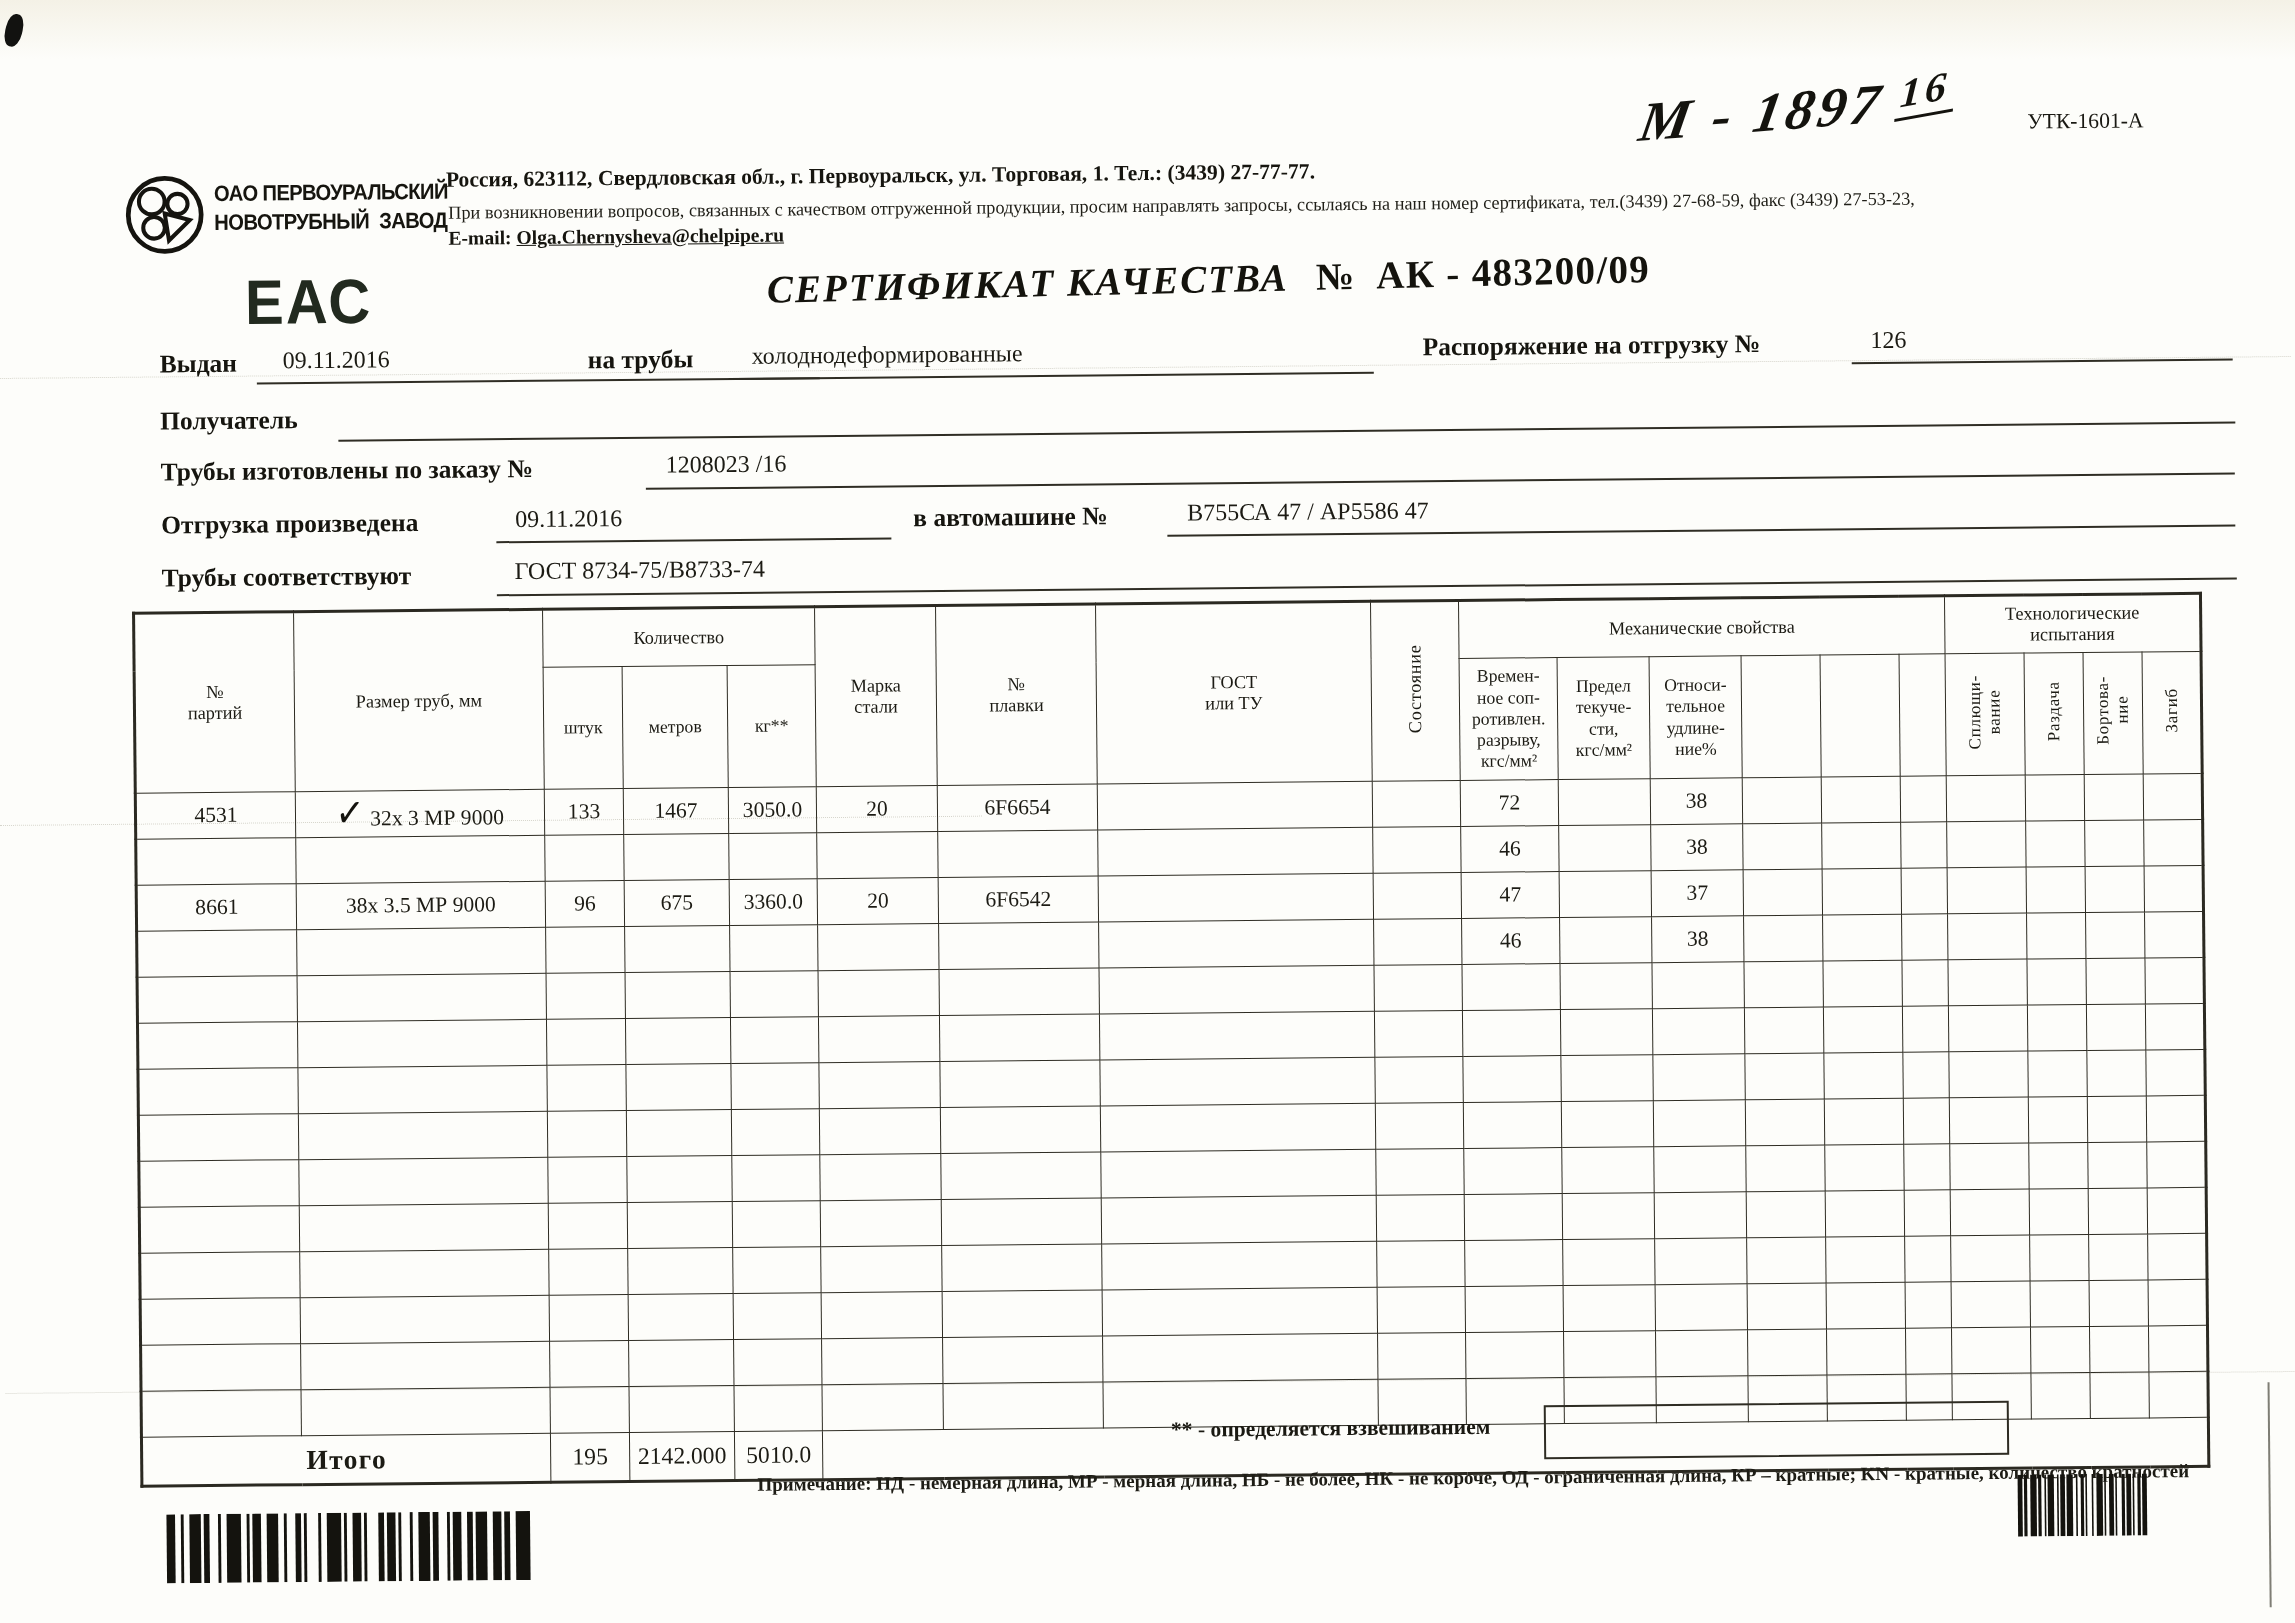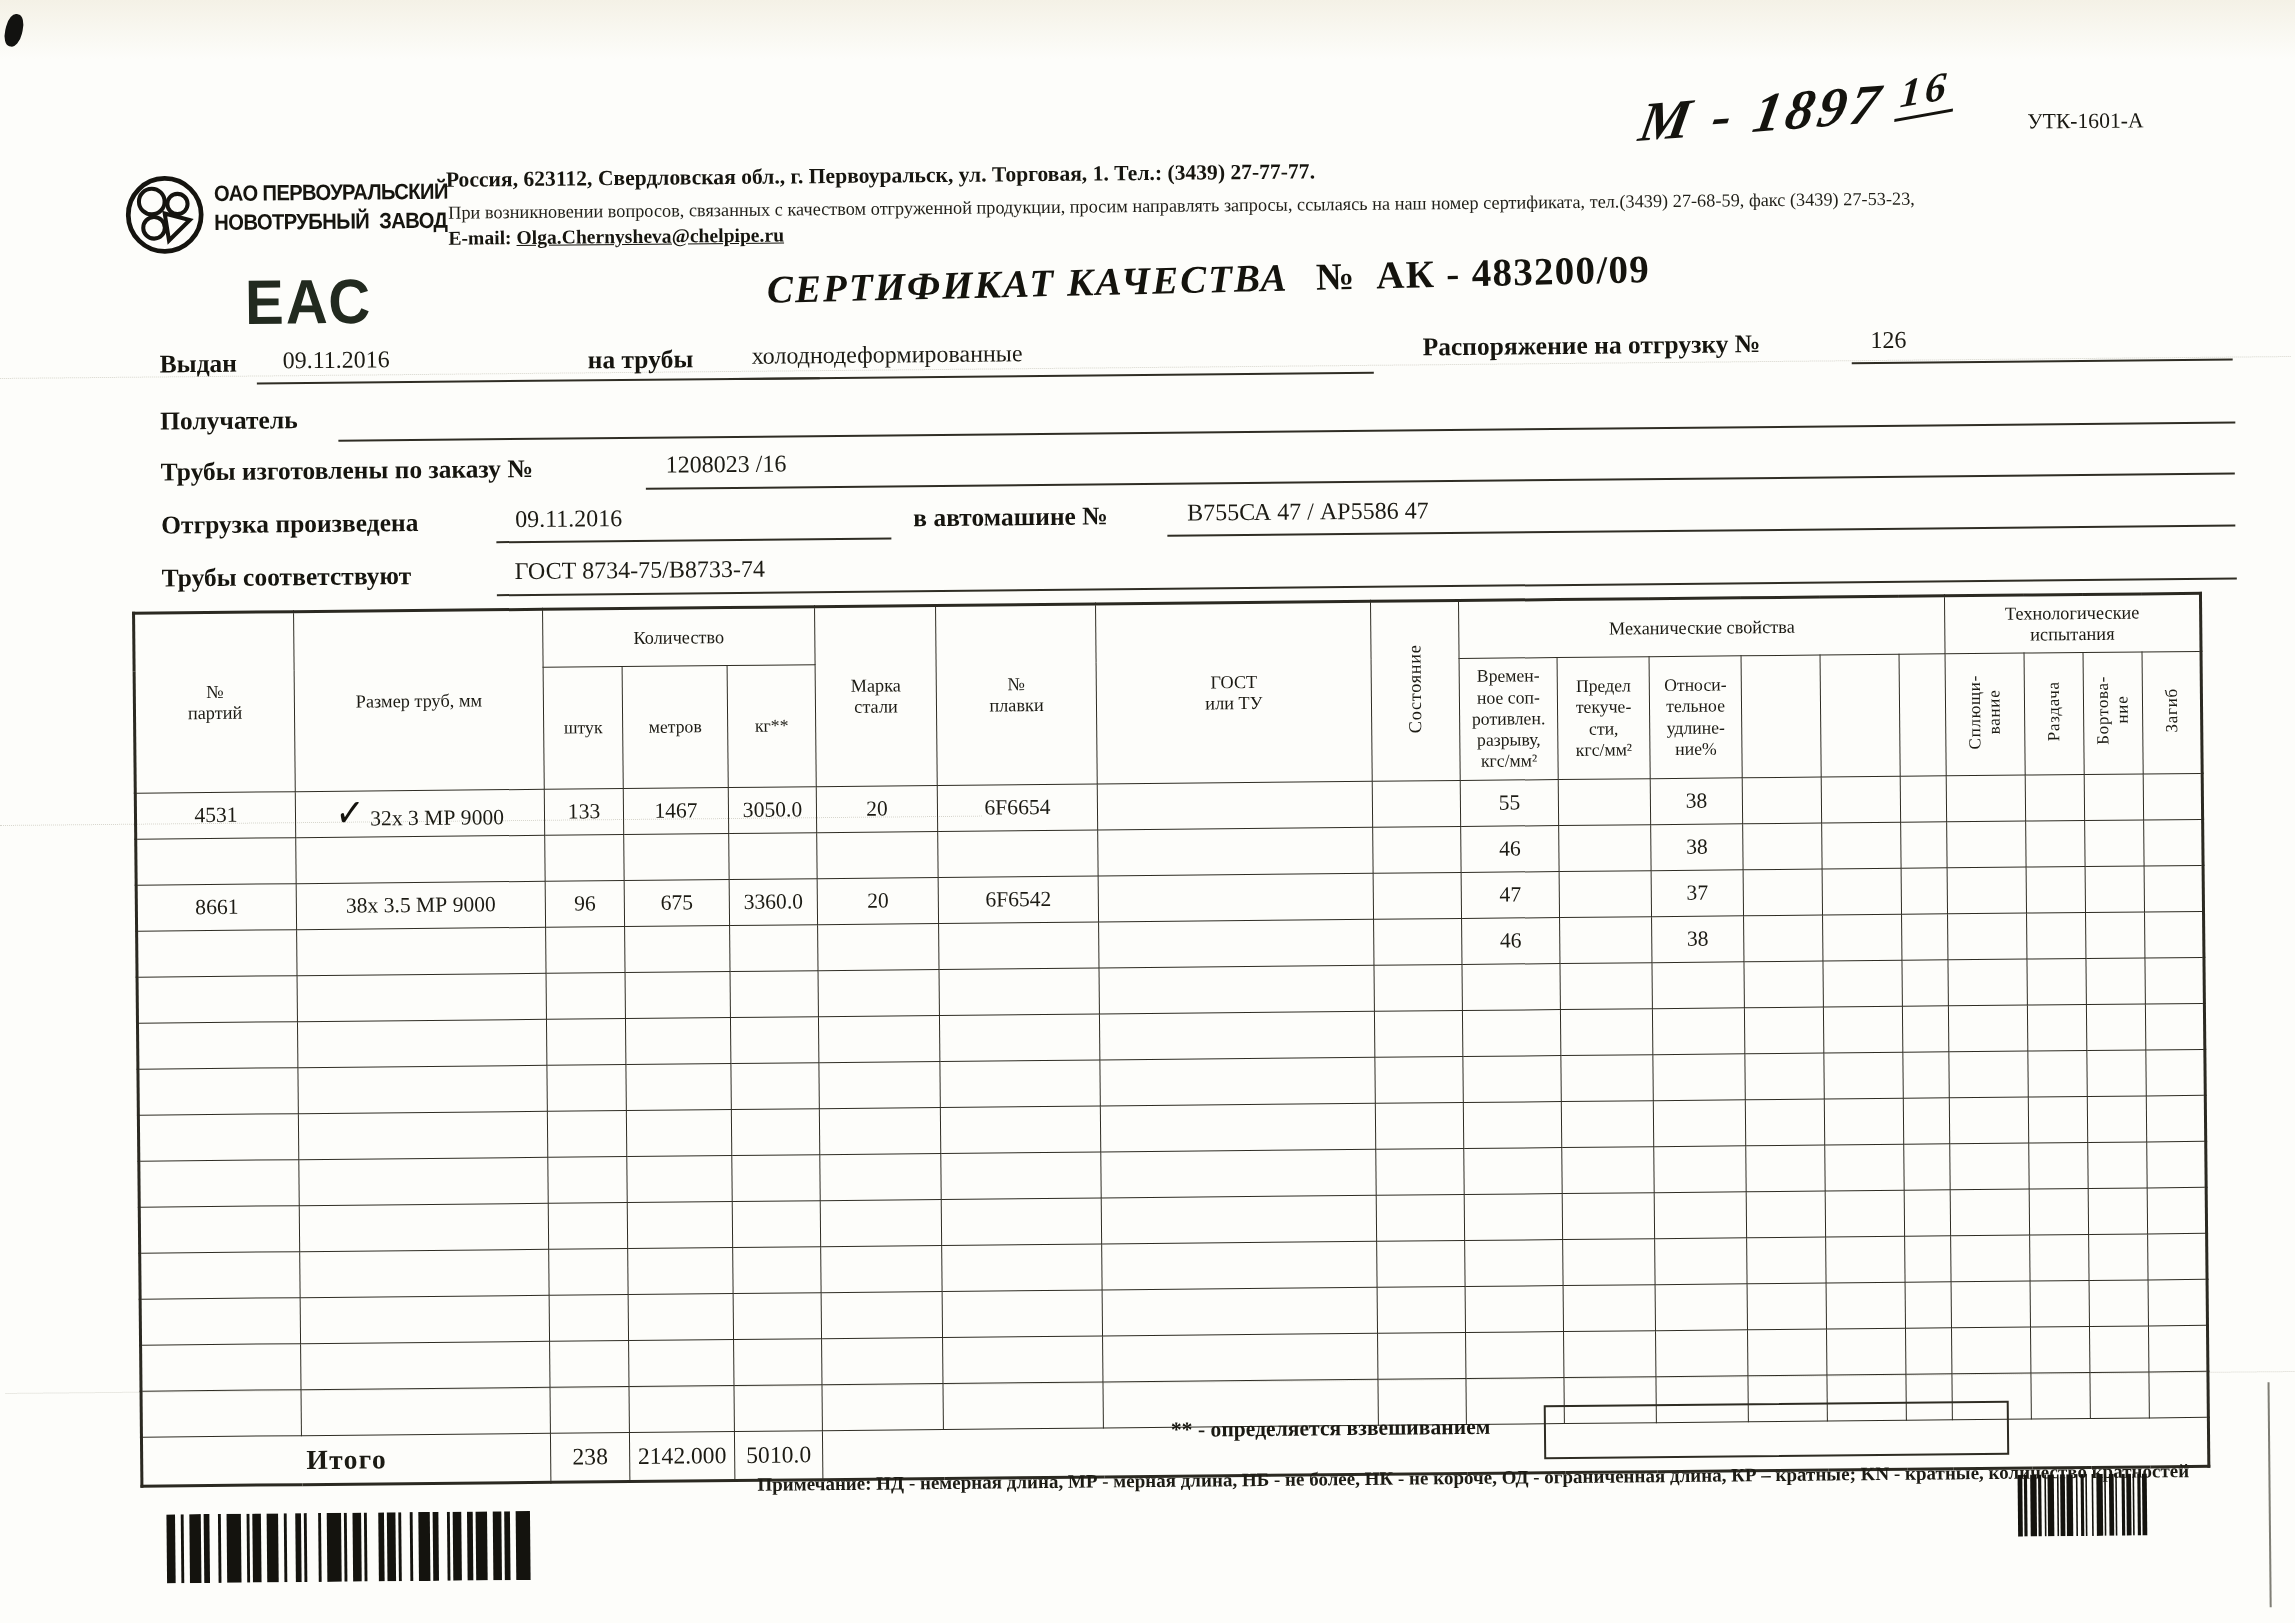--- a/index.html
+++ b/index.html
@@ -201,21 +201,21 @@
           <tr>
             <td>4531</td>
             <td><span class="checkmark">✓</span>32х 3 МР 9000</td>
             <td>133</td>
             <td>1467</td>
             <td>3050.0</td>
             <td>20</td>
             <td>6F6654</td>
             <td></td>
             <td></td>
-            <td>55</td>
+            <td>72</td>
             <td></td>
             <td>38</td>
             <td></td>
             <td></td>
             <td></td>
             <td></td>
             <td></td>
             <td></td>
             <td></td>
           </tr>
@@ -489,21 +489,21 @@
             <td></td>
             <td></td>
             <td></td>
             <td></td>
             <td></td>
           </tr>
         </tbody>
       <tfoot>
         <tr>
           <td colspan="2" class="bn totals-label">Итого</td>
-          <td class="totals">238</td>
+          <td class="totals">195</td>
           <td class="totals">2142.000</td>
           <td class="totals">5010.0</td>
           <td colspan="14" class="bn"></td>
         </tr>
       </tfoot>
     </table>
 
     <div class="abs footnote">** - определяется взвешиванием</div>
     <div class="abs stamp-box"></div>
 

